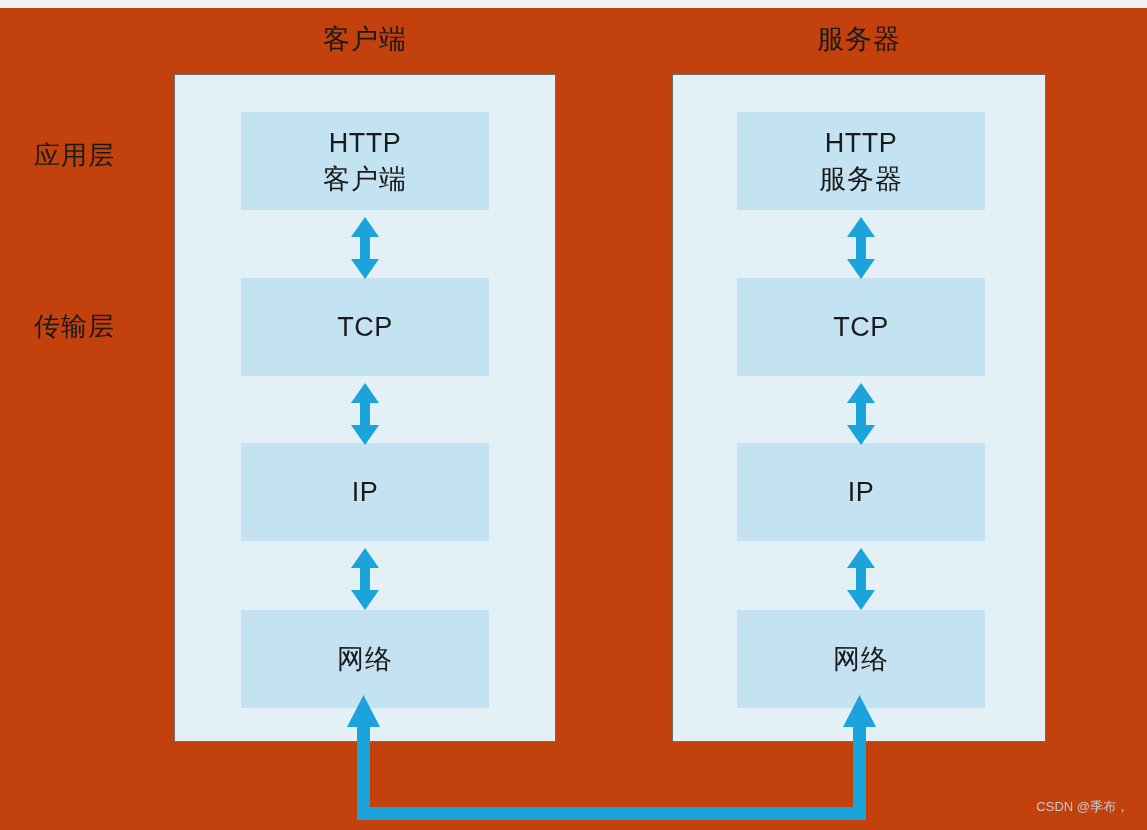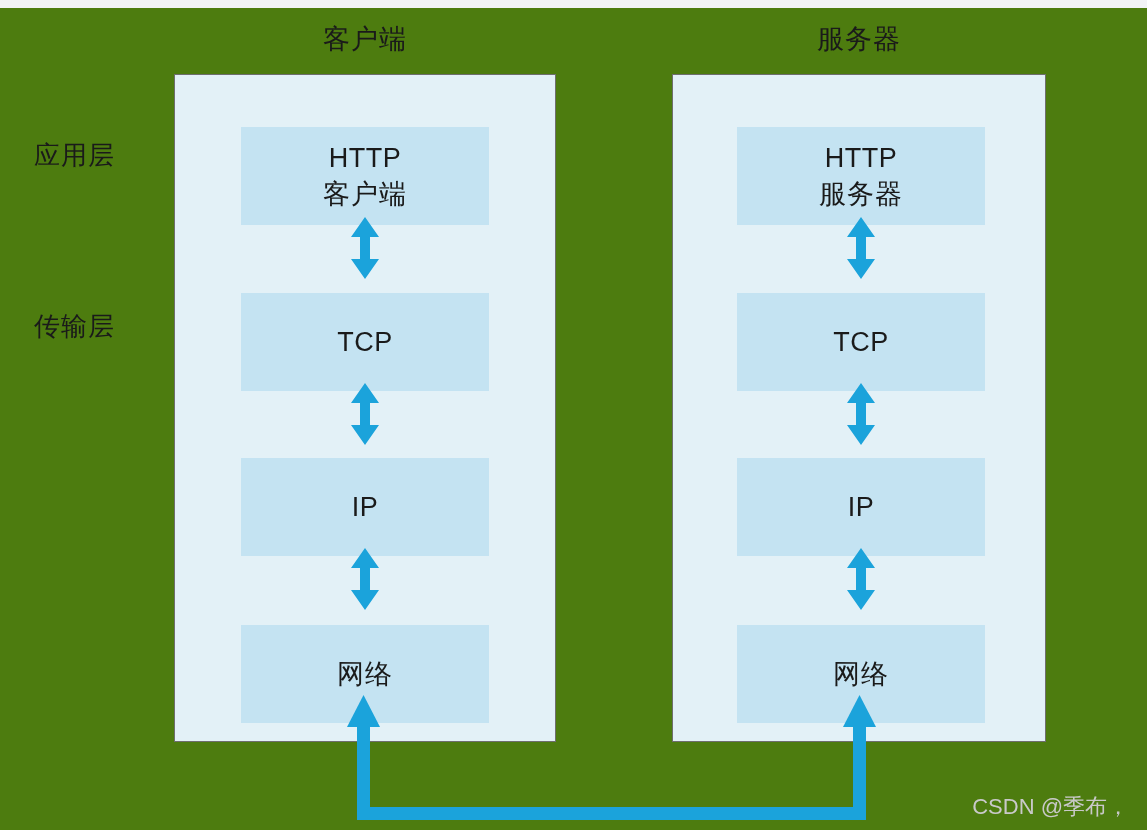--- a/index.html
+++ b/index.html
@@ -8,21 +8,21 @@
     background: #ffffff;
   }
   body {
     font-family: "Liberation Sans", "DejaVu Sans", sans-serif;
   }
 
   #stage {
     position: relative;
     width: 1147px;
     height: 830px;
-    background: #4d7c0f;
+    background: #c2410c;
     overflow: hidden;
   }
 
   
   .top-strip {
     position: absolute;
     left: 0;
     top: 0;
     width: 1147px;
     height: 8px;
@@ -71,21 +71,20 @@
   
   .proto-box {
     position: absolute;
     height: 98px;
     background: #c4e3f2;
     box-sizing: border-box;
     display: flex;
     flex-direction: column;
     align-items: center;
     justify-content: center;
-    margin-top: 15px;
   }
   .proto-box::after {
     
     content: "";
     position: absolute;
     left: 8px;
     top: 8px;
     width: 100%;
     height: 100%;
     background: #7a7a7a;
@@ -119,21 +118,21 @@
     width: 570px;
     height: 135px;
   }
   .u-connector svg { display: block; }
 
   
   .watermark {
     position: absolute;
     right: 18px;
     top: 795px;
-    font-size: 22px;
+    font-size: 13px;
     line-height: 24px;
     color: #c9c9c9;
     white-space: nowrap;
   }
 </style>
 </head>
 <body>
 
 <div id="stage">
 

